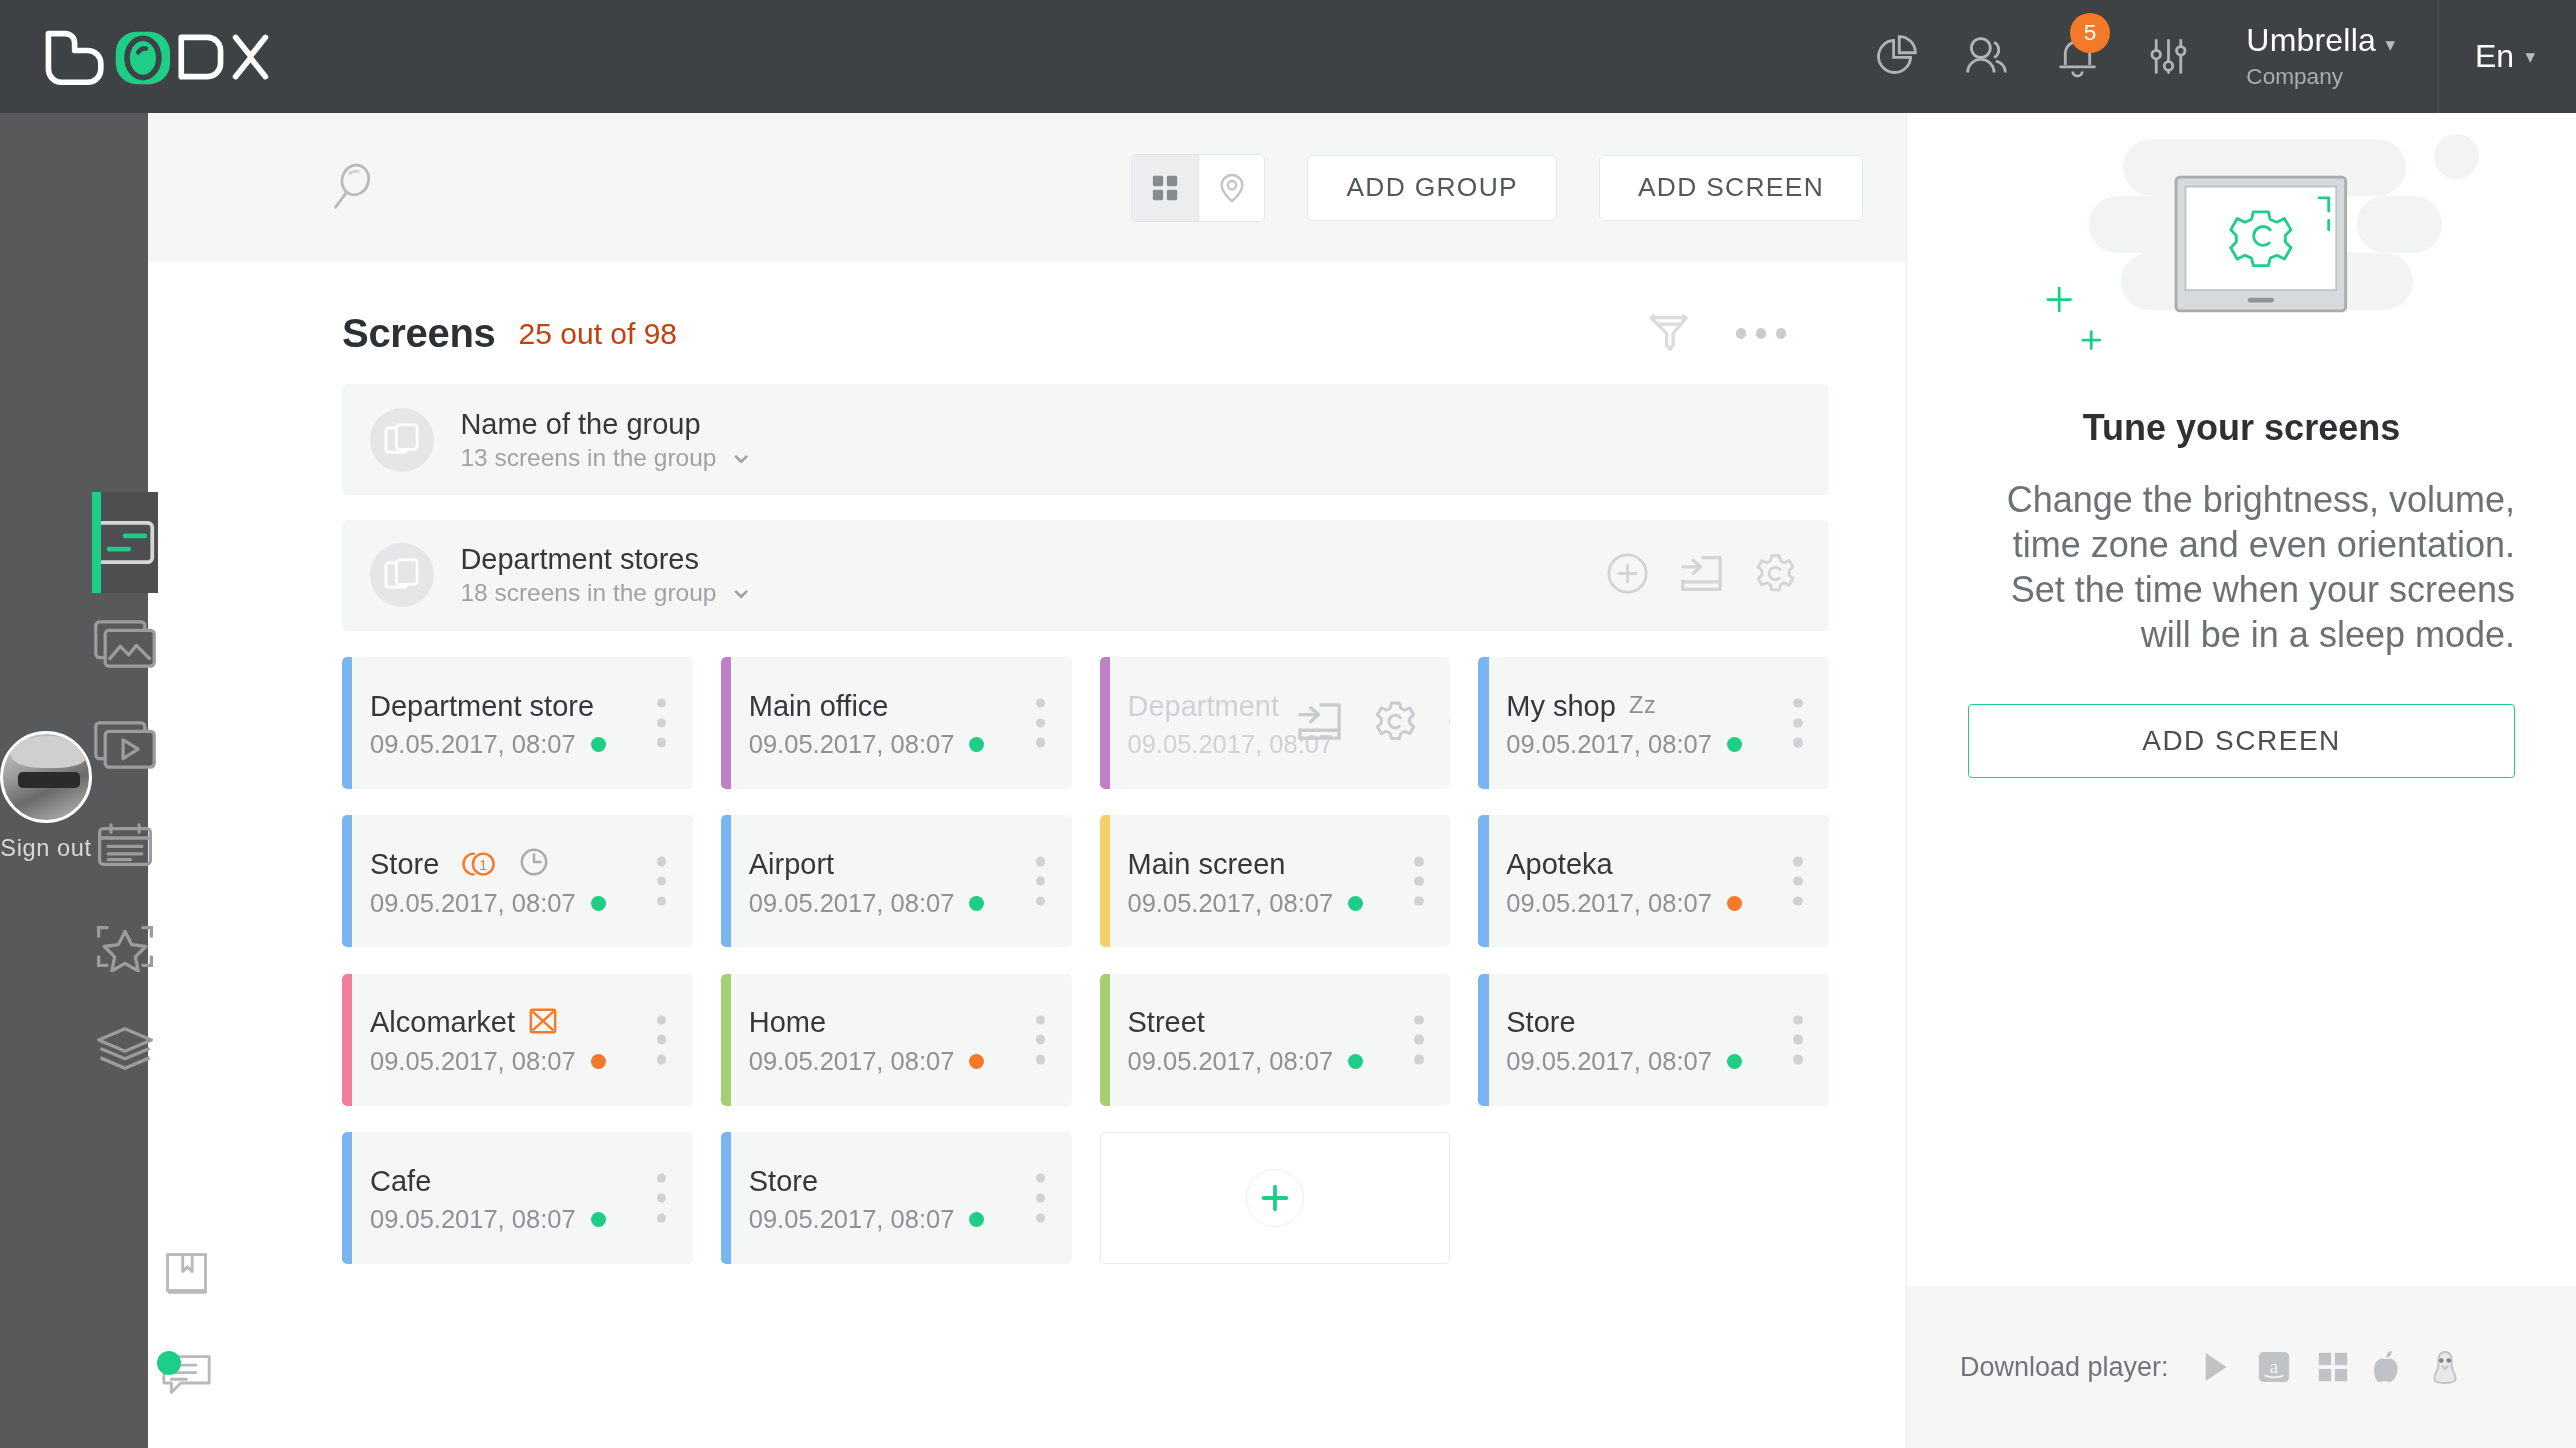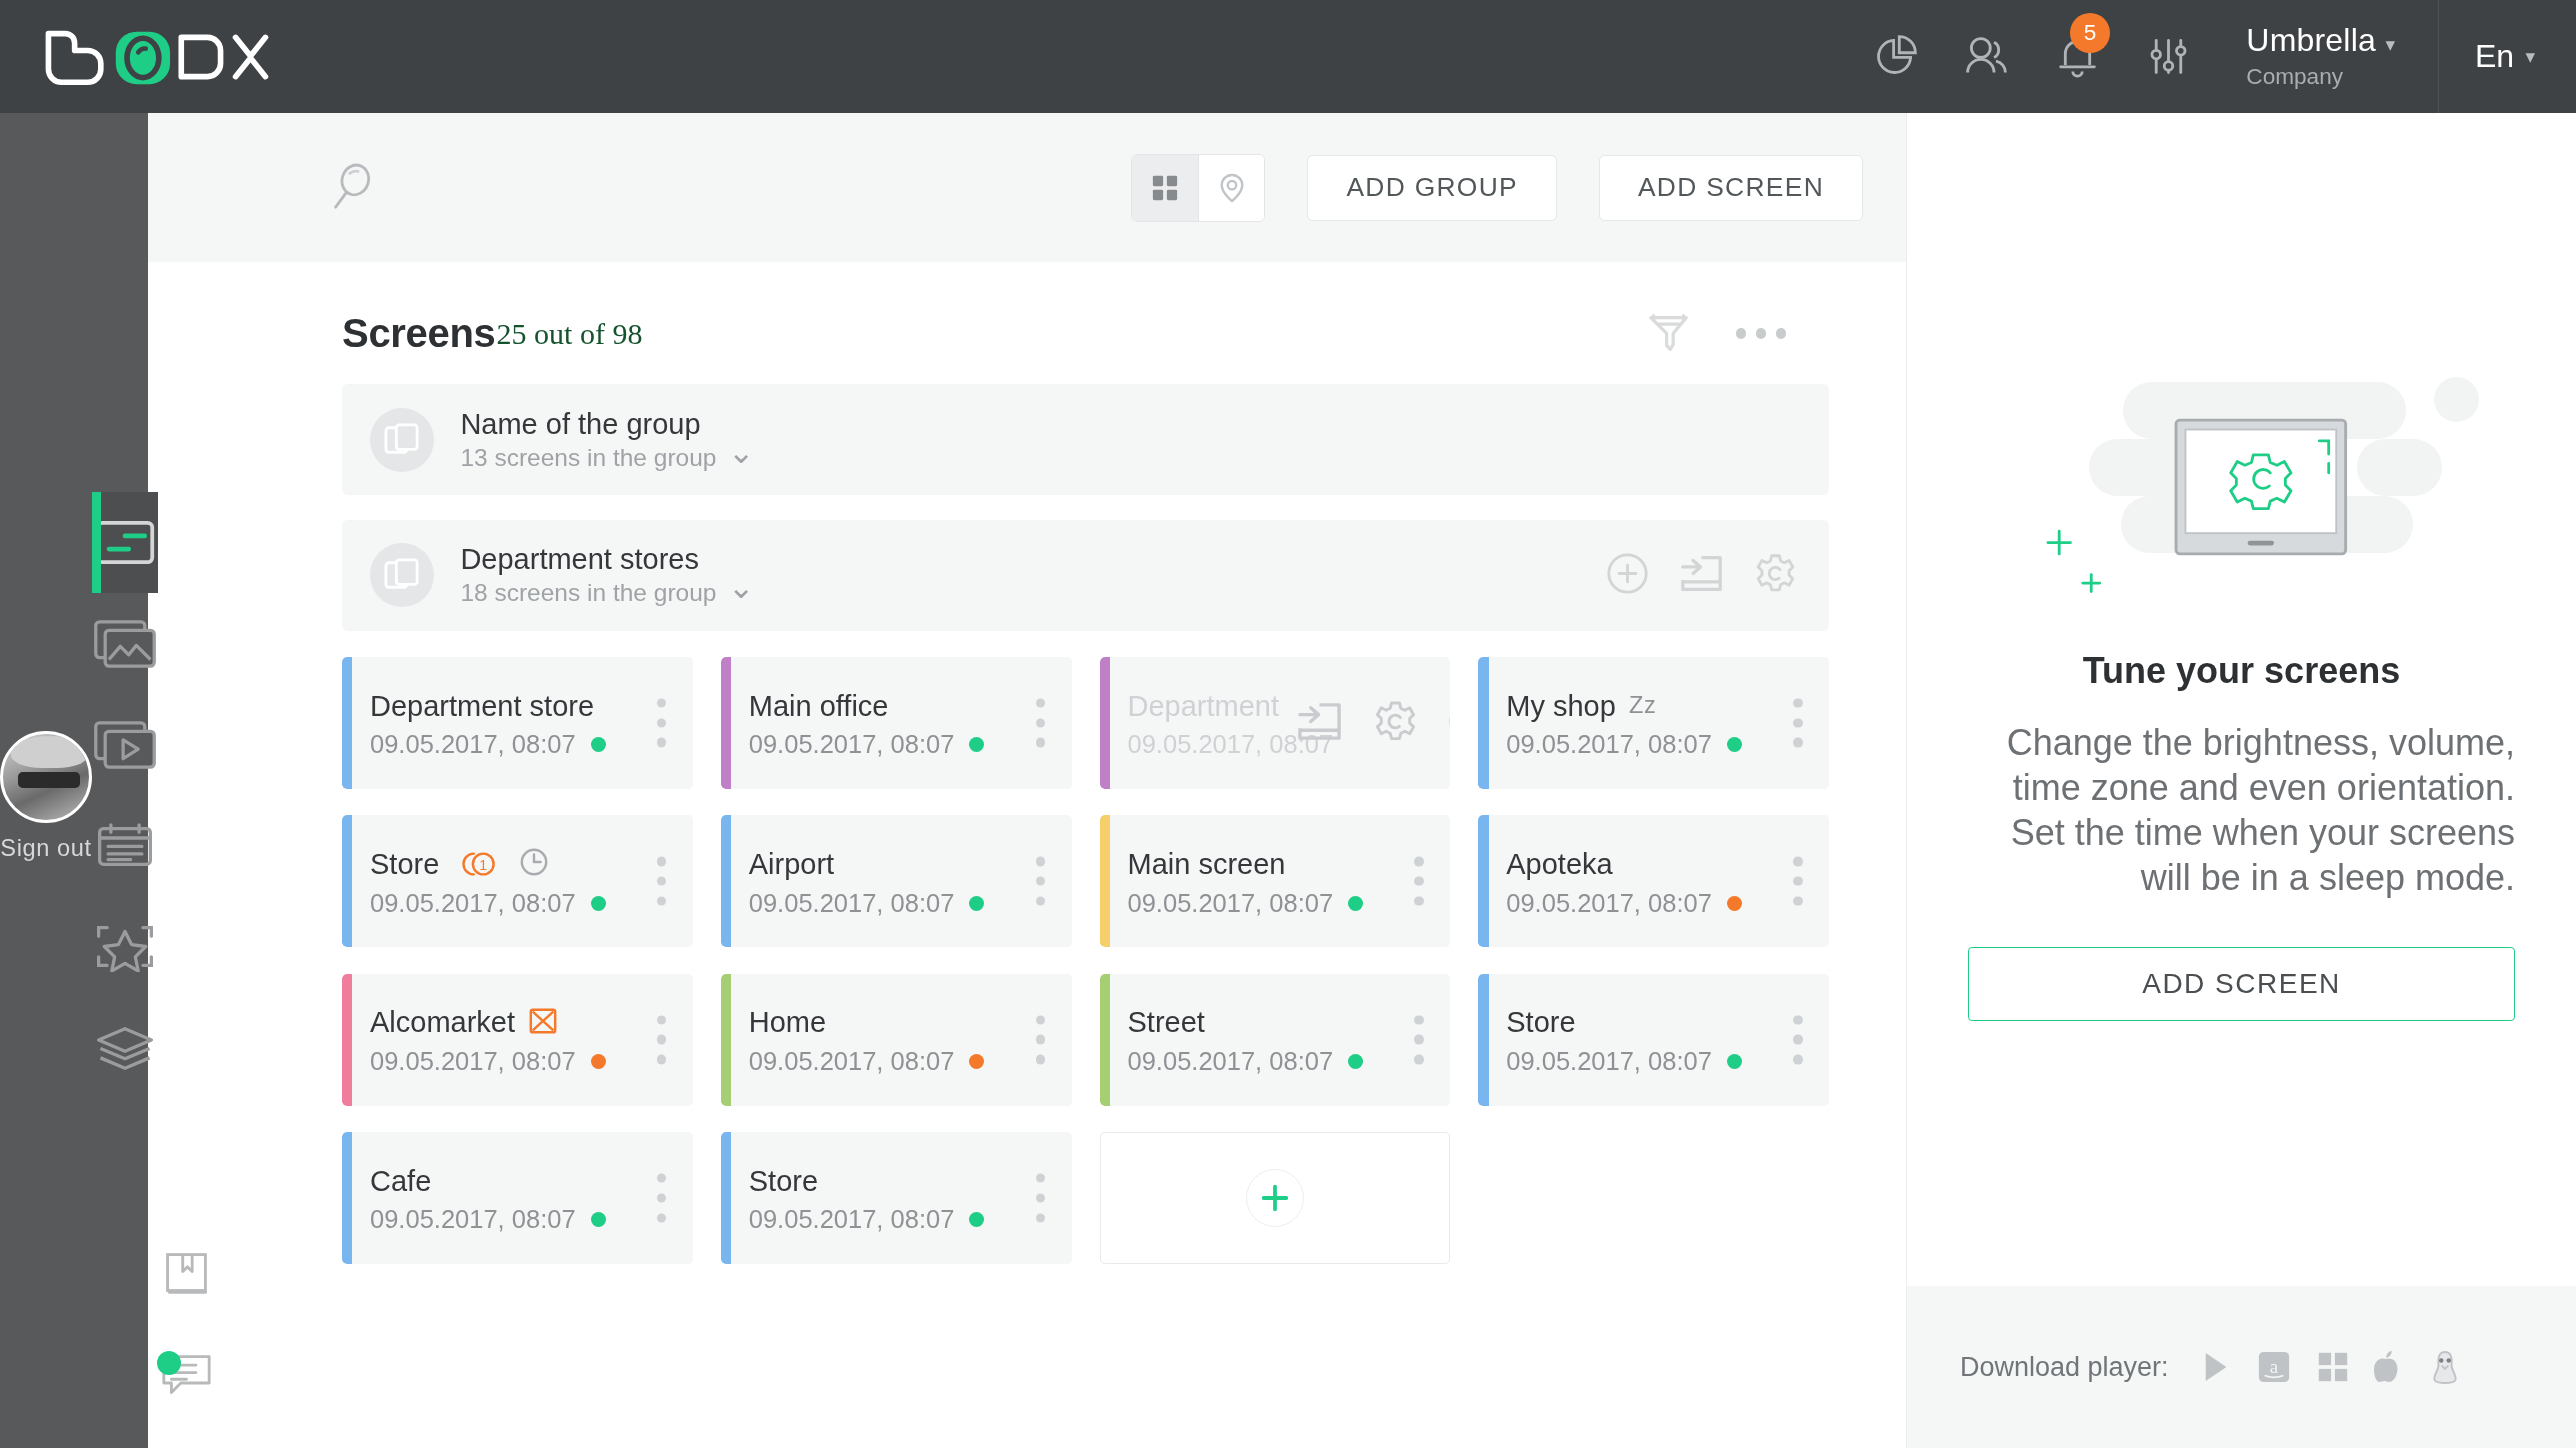--- a/index.html
+++ b/index.html
@@ -99,21 +99,21 @@
     height: 66px; padding: 0 38px; display: flex; align-items: center; justify-content: center;
     background: #fff; border: 0.9px solid #e4e6e7; border-radius: 5.7px; color: #52575a;
     font-size: 26.4px; letter-spacing: 1.3px; cursor: pointer; white-space: nowrap;
   }
 
   .content { flex: 1 1 auto; overflow: hidden; padding: 0 43px 0 0; }
   .page-head {
     display: flex; align-items: center; padding: 49px 43px 28px 194px;
   }
   .page-title { font-size: 40px; color: #2e3133; font-weight: bold; letter-spacing: -0.3px; }
-  .page-count { font-size: 30px; color: #14532d; margin-left: 1px; font-family: Liberation Serif, serif; }
+  .page-count { font-size: 30px; color: #c2410c; margin-left: 23px; }
   .page-head-right { margin-left: auto; display: flex; align-items: center; gap: 45px; padding-right: 34px; }
   .dots-h { display: flex; gap: 9.4px; align-items: center; cursor: pointer; }
   .dots-h i { width: 10.4px; height: 10.4px; border-radius: 50%; background: #c9cccd; display: block; }
 
   .groups { padding-left: 194px; padding-right: 34px; }
   .group-row {
     height: 111px; background: #f5f6f6; border-radius: 5.7px; display: flex; align-items: center;
     padding: 0 32px 0 28px; margin-bottom: 24.5px; cursor: pointer;
   }
   .group-ico {
@@ -163,21 +163,21 @@
   .add-circle {
     width: 58px; height: 58px; border-radius: 50%; border: 0.9px solid #edeeee;
     display: flex; align-items: center; justify-content: center;
   }
 
   
   .rightpanel {
     width: 670px; flex: 0 0 670px; background: #ffffff; border-left: 0.9px solid #eceded;
     display: flex; flex-direction: column; position: relative;
   }
-  .rp-body { flex: 1 1 auto; display: flex; flex-direction: column; align-items: center; padding-top: 243px; }
+  .rp-body { flex: 1 1 auto; display: flex; flex-direction: column; align-items: center; }
   .rp-illus { width: 528px; height: 245px; position: relative; }
   .rp-title { font-size: 36px; color: #2e3133; font-weight: bold; margin-top: 49px; }
   .rp-desc {
     font-size: 36px; color: #6d7174; line-height: 45px; text-align: right;
     margin-top: 28px; width: 547px;
   }
   .rp-btn {
     margin-top: 47px; width: 547px; height: 74px; border: 0.9px solid #1ece87; border-radius: 3.8px;
     display: flex; align-items: center; justify-content: center; color: #4a4e51;
     font-size: 28px; letter-spacing: 1.5px; cursor: pointer; background: #fff;

